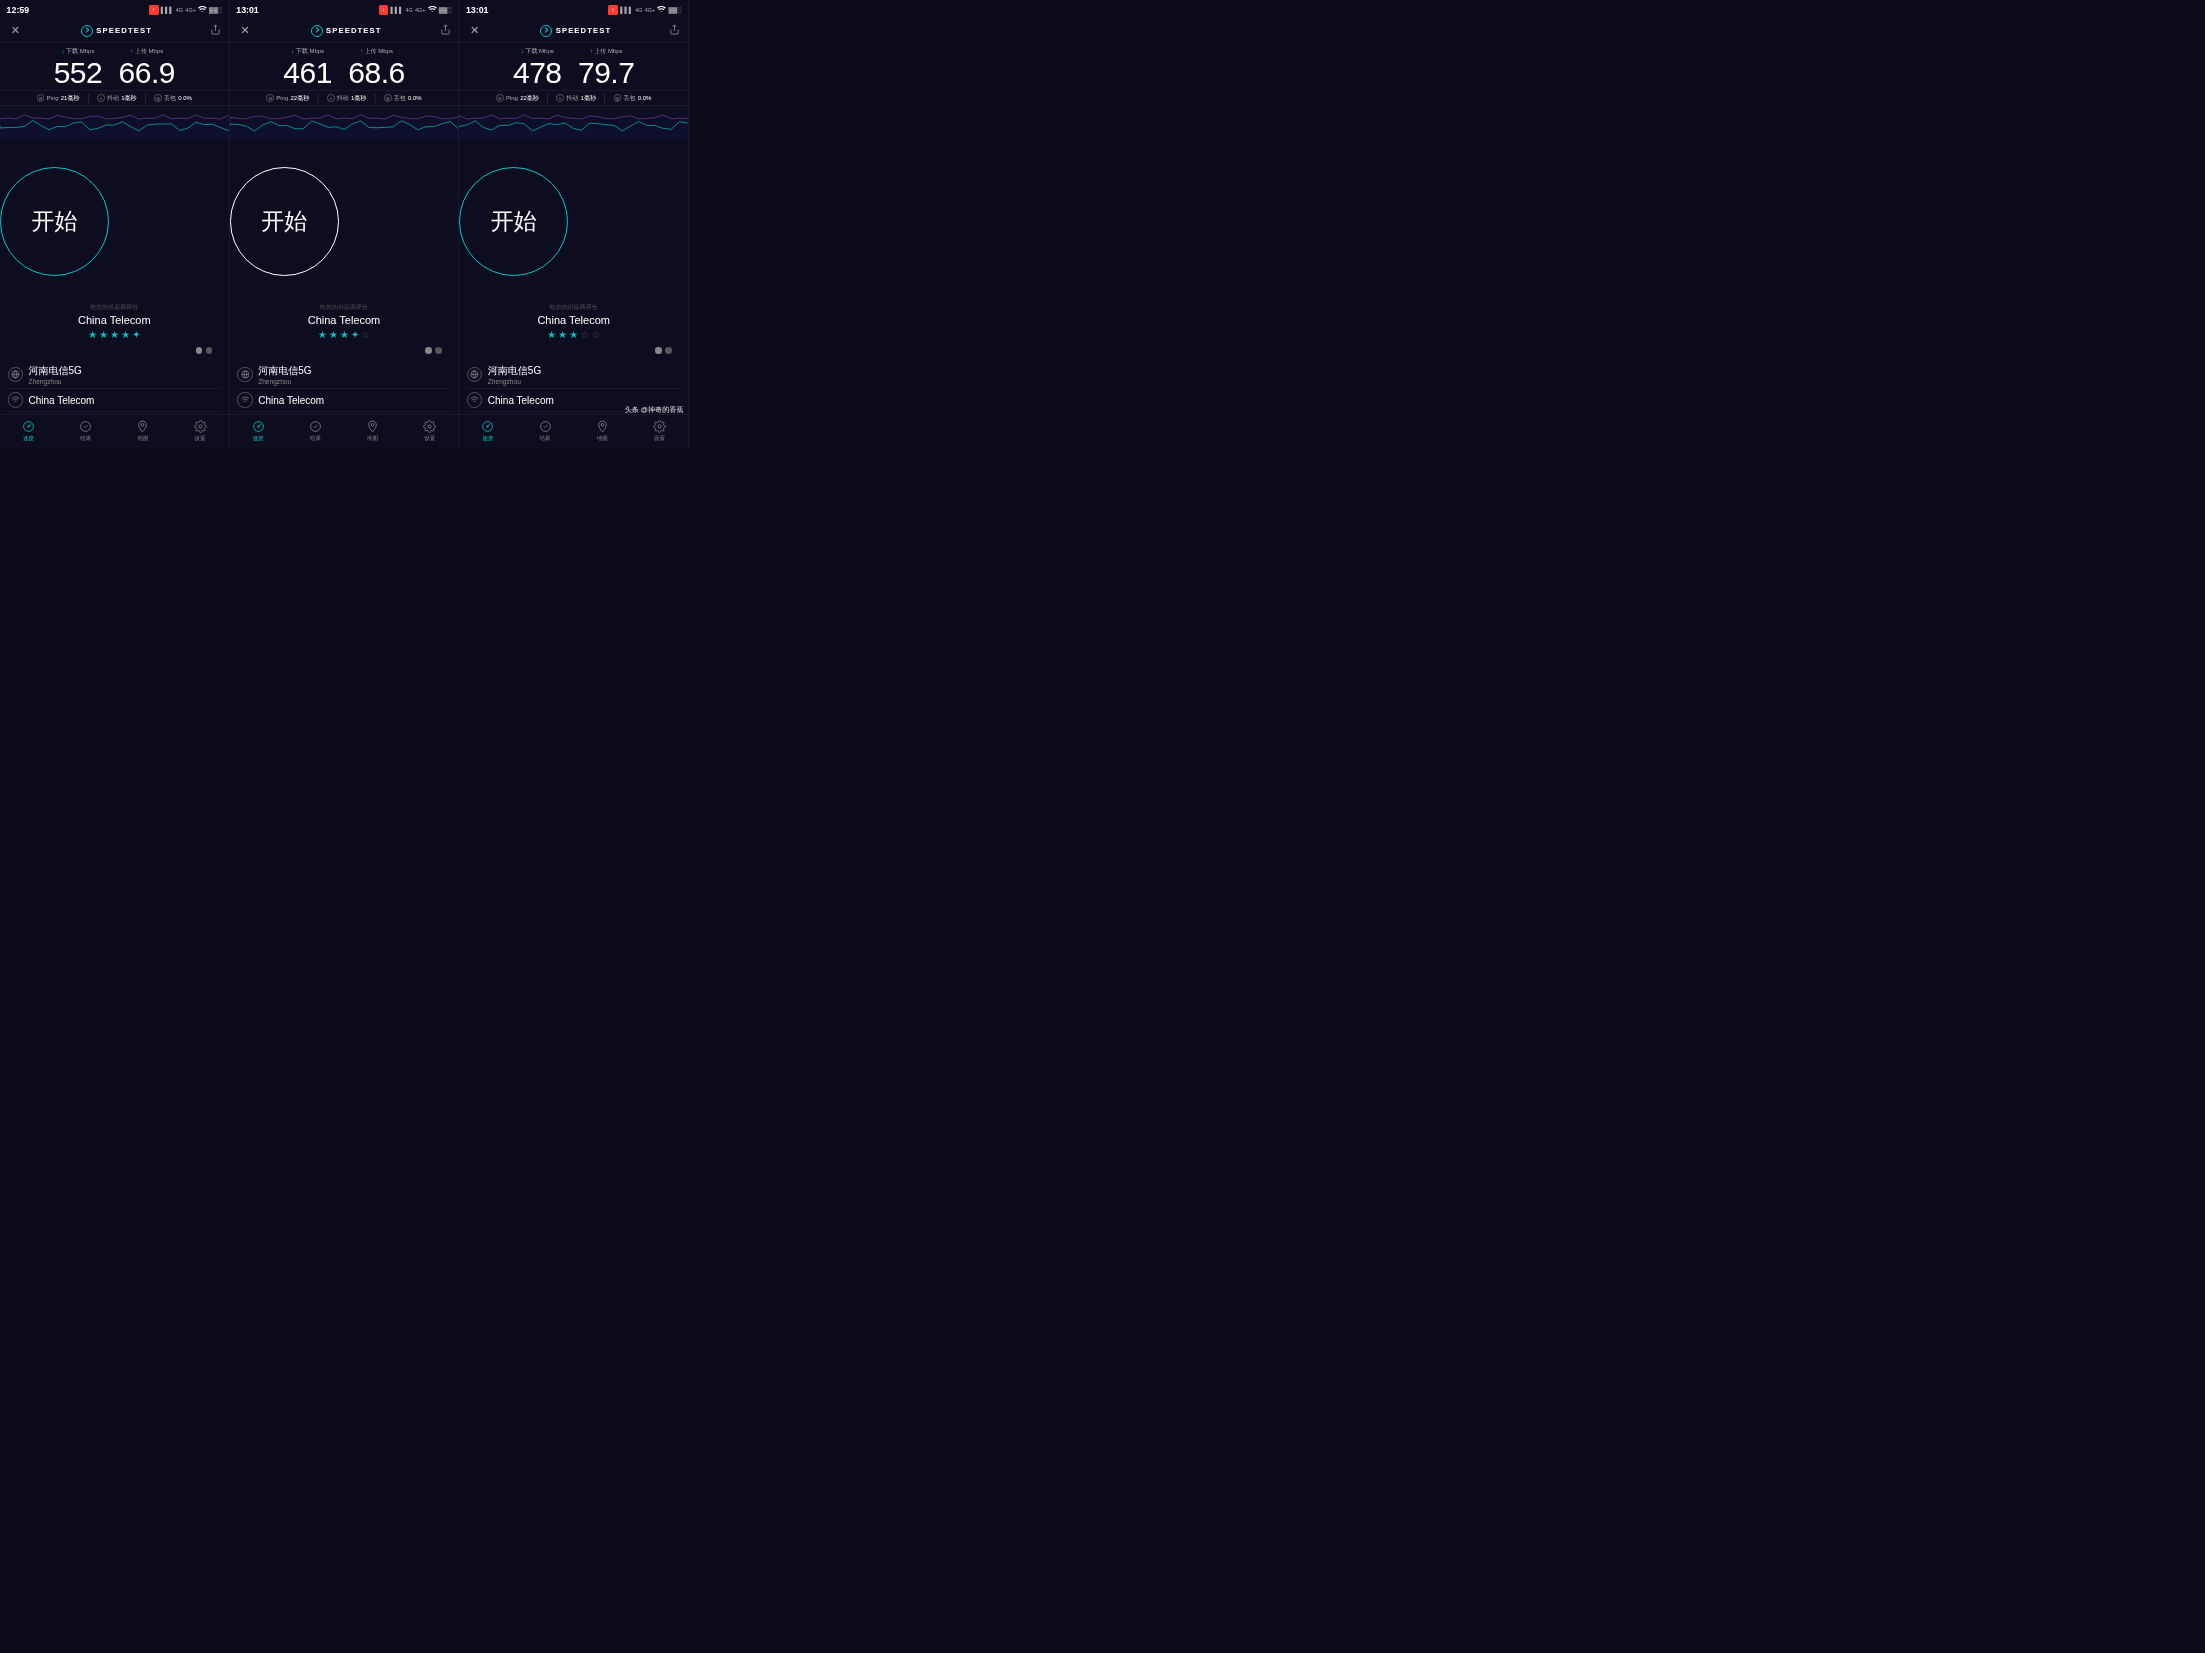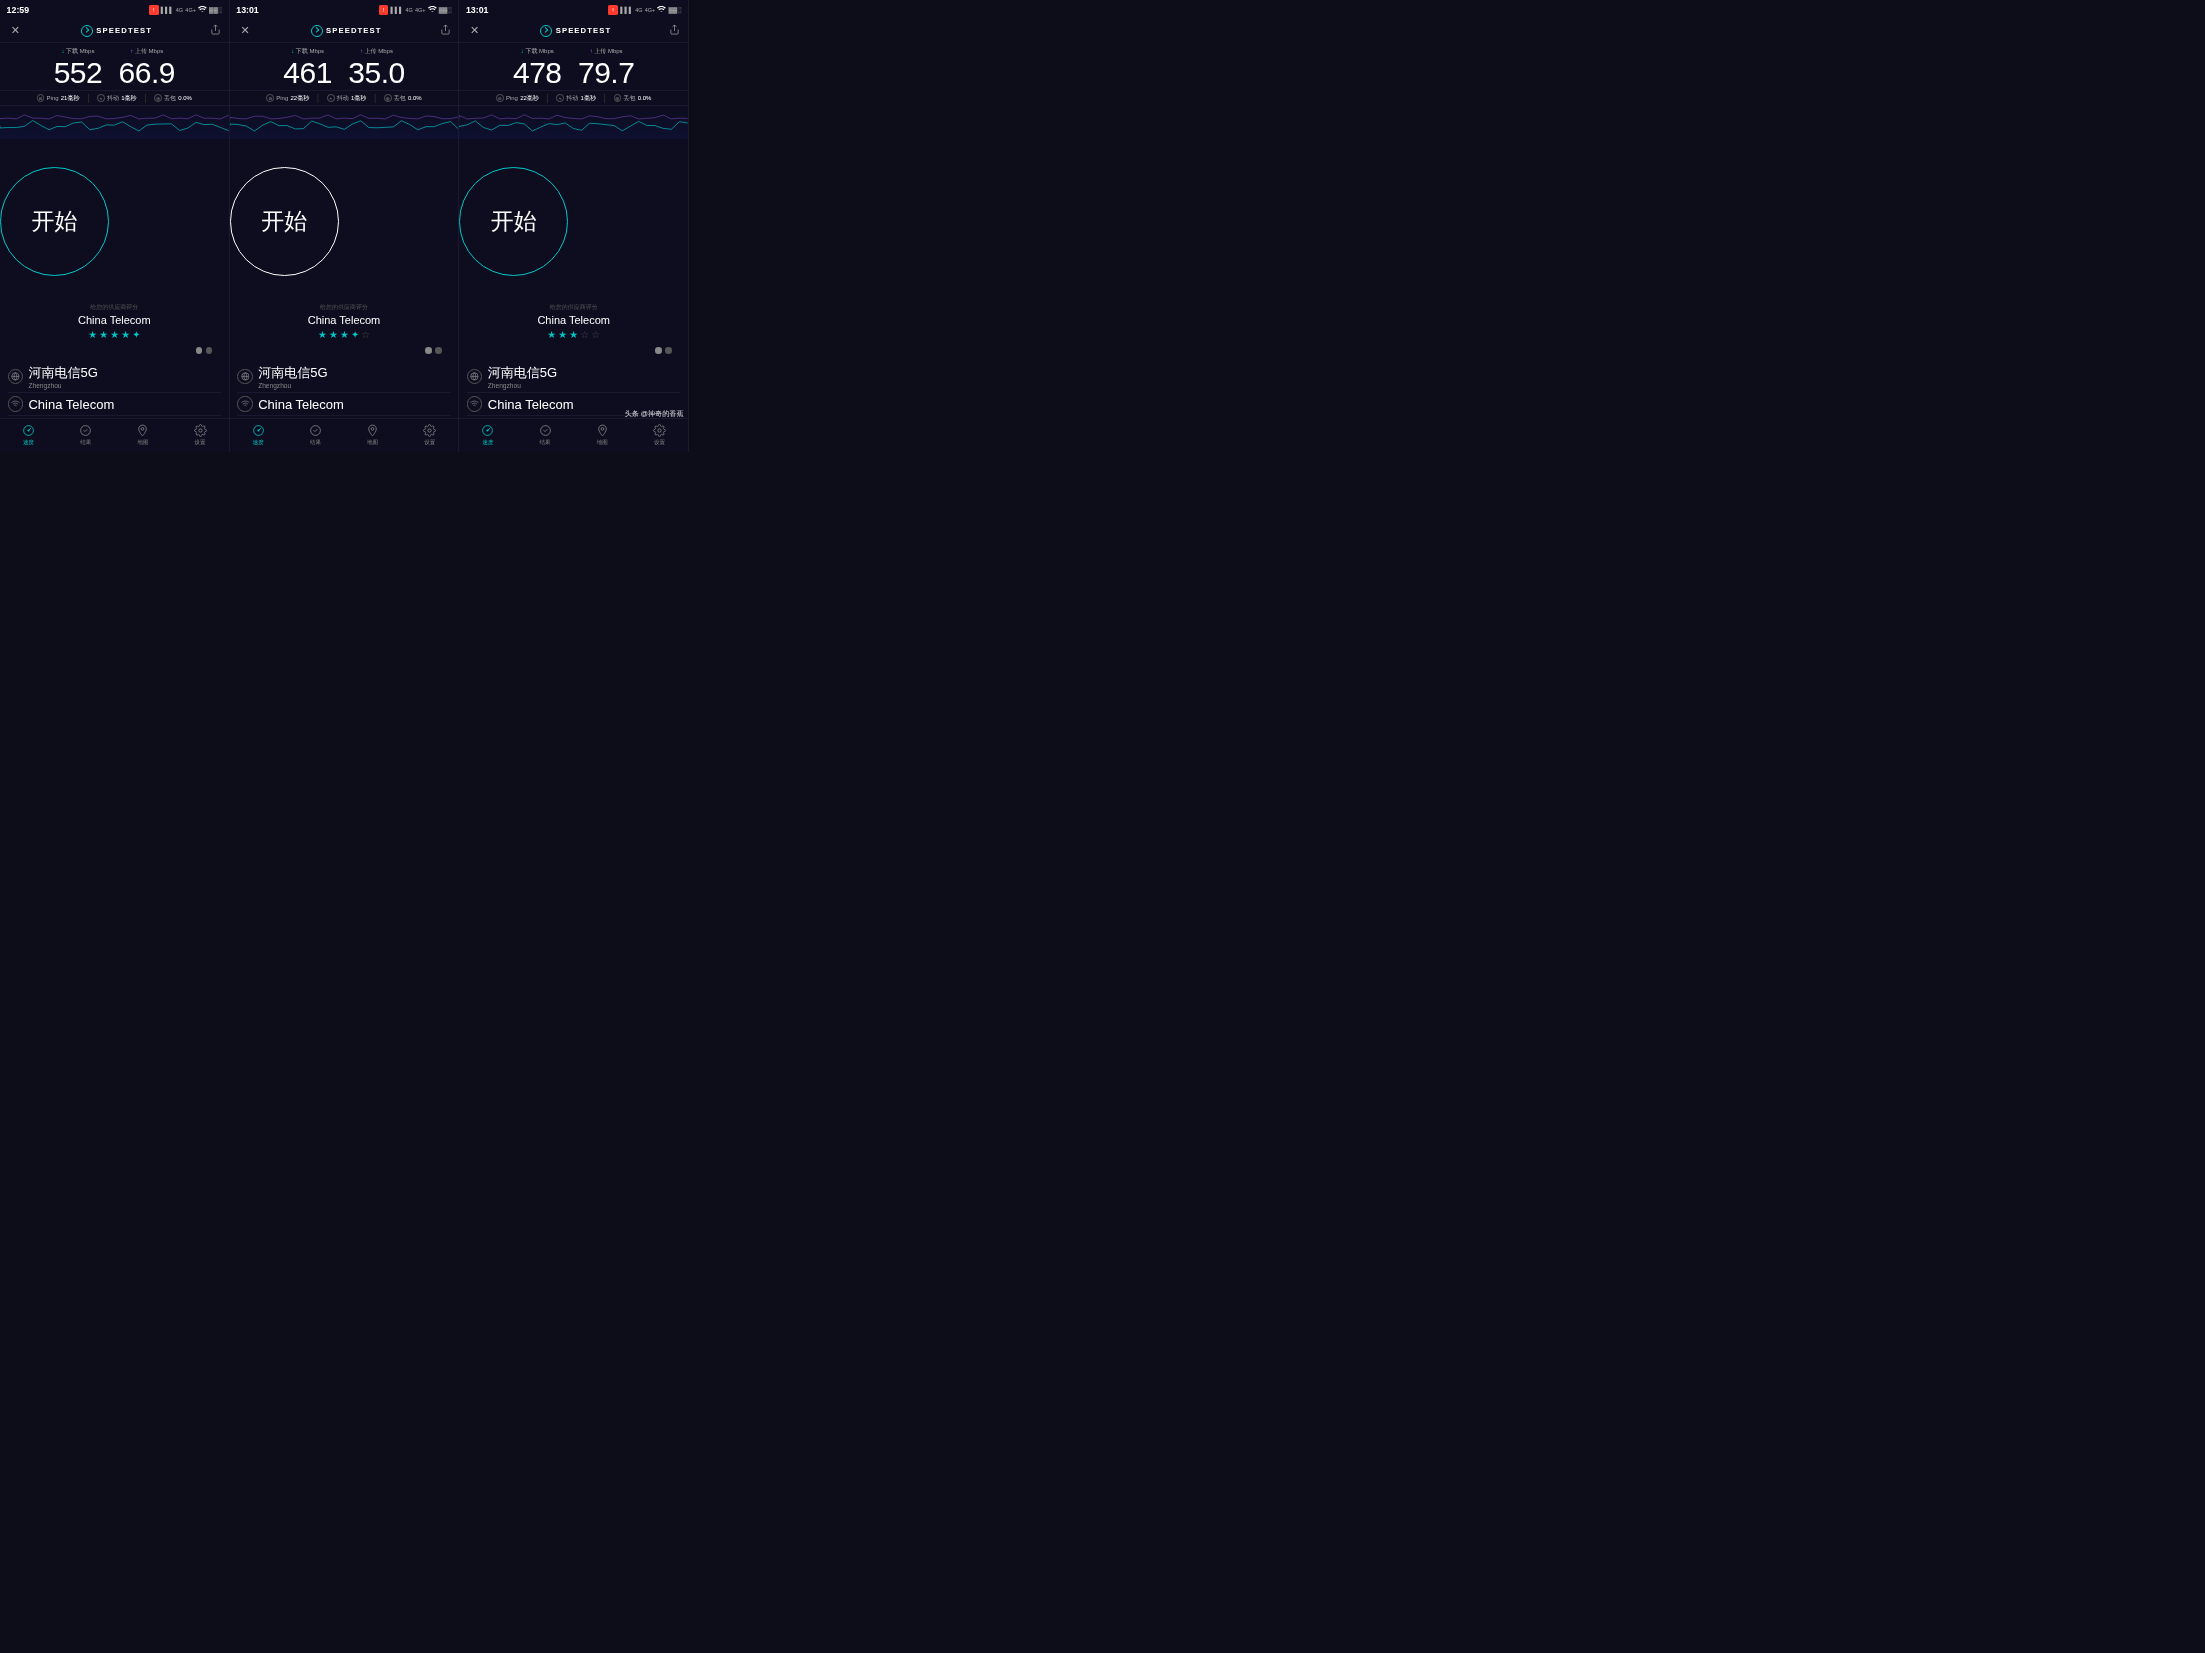--- a/index.html
+++ b/index.html
@@ -244,21 +244,21 @@
       width: 15.3px; height: 15.3px;
       border-radius: 50%;
       border: 0.8px solid #555;
       display: flex; align-items: center; justify-content: center;
       color: #aaa;
       font-size: 7.1px;
     }
     .server-info {}
     .server-name {
       color: #fff;
-      font-size: 13px;
+      font-size: 10px;
     }
     .server-location {
       color: #888;
       font-size: 6.6px;
     }
 
     
     .bottom-nav {
       display: flex;
       justify-content: space-around;
@@ -525,21 +525,21 @@
           <span class="stat-arrow-down">↓</span>
           <span>下载 Mbps</span>
         </div>
         <div class="stat-value">461</div>
       </div>
       <div class="stat-item">
         <div class="stat-label">
           <span class="stat-arrow-up">↑</span>
           <span>上传 Mbps</span>
         </div>
-        <div class="stat-value">35.0</div>
+        <div class="stat-value">68.6</div>
       </div>
     </div>
 
     <div class="ping-bar">
       <div class="ping-item">
         <div class="ping-icon">⊙</div>
         <span>Ping</span>
         <span style="color:#fff;">22毫秒</span>
       </div>
       <span class="ping-sep">|</span>

